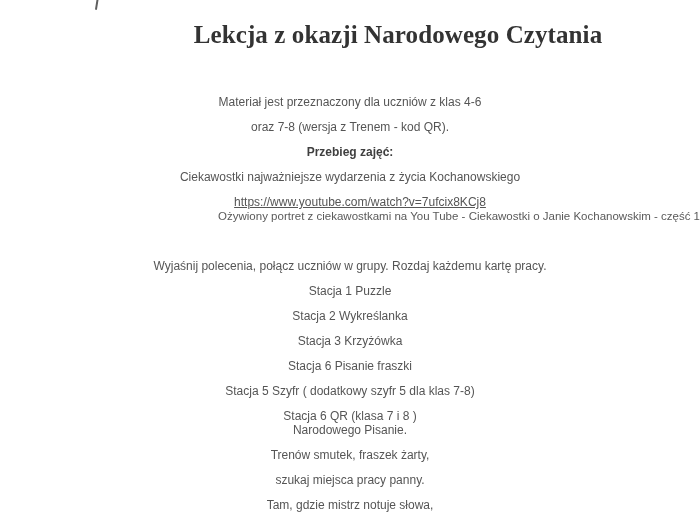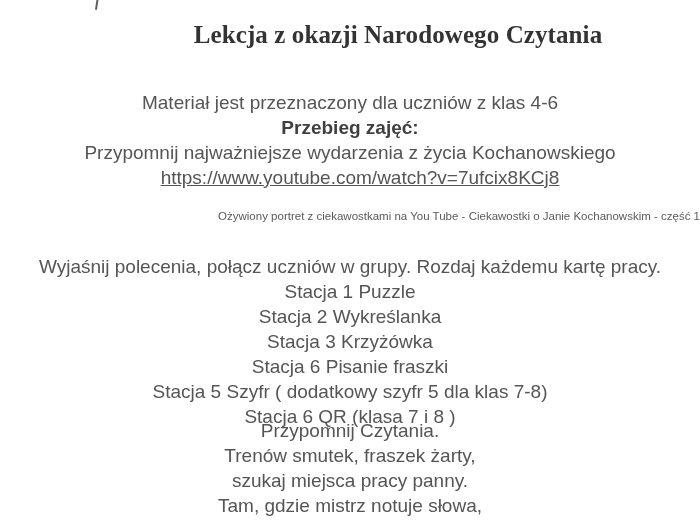--- a/index.html
+++ b/index.html
@@ -57,21 +57,21 @@
   }
 
   .body-block {
     position: absolute;
     left: 0;
     width: 700px;
     text-align: center;
   }
 
   .line {
-    font-size: 19px;
+    font-size: 12px;
     line-height: 25px;
     color: #555555;
     white-space: nowrap;
   }
 
   .line.bold {
     font-weight: bold;
     color: #3f3f3f;
   }
 
@@ -97,39 +97,40 @@
 <body>
 
 <div class="page">
 
   <div class="top-artifact"></div>
 
   <div class="doc-title">Lekcja z okazji Narodowego Czytania</div>
 
   <div class="body-block block-intro">
     <div class="line">Materiał jest przeznaczony dla uczniów z klas 4-6</div>
+    <div class="line">oraz 7-8 (wersja z Trenem - kod QR).</div>
     <div class="line bold">Przebieg zajęć:</div>
-    <div class="line">Przypomnij najważniejsze wydarzenia z życia Kochanowskiego</div>
+    <div class="line">Ciekawostki najważniejsze wydarzenia z życia Kochanowskiego</div>
     <div class="line link">https://www.youtube.com/watch?v=7ufcix8KCj8</div>
   </div>
 
   <div class="body-block block-caption">
     <div class="line caption">Ożywiony portret z ciekawostkami na You Tube - Ciekawostki o Janie Kochanowskim - część 1</div>
   </div>
 
   <div class="body-block block-stations">
     <div class="line">Wyjaśnij polecenia, połącz uczniów w grupy.  Rozdaj każdemu kartę pracy.</div>
     <div class="line">Stacja 1 Puzzle</div>
     <div class="line">Stacja 2 Wykreślanka</div>
     <div class="line">Stacja 3 Krzyżówka</div>
     <div class="line">Stacja 6 Pisanie fraszki</div>
     <div class="line">Stacja 5 Szyfr ( dodatkowy szyfr 5 dla klas 7-8)</div>
     <div class="line">Stacja 6 QR (klasa 7 i 8 )</div>
   </div>
 
   <div class="body-block block-closing">
-    <div class="line">Przypomnij Czytania.</div>
+    <div class="line">Narodowego Pisanie.</div>
     <div class="line">Trenów smutek, fraszek żarty,</div>
     <div class="line">szukaj miejsca pracy panny.</div>
     <div class="line">Tam, gdzie mistrz notuje słowa,</div>
   </div>
 
 </div>
 
 </body></html>

